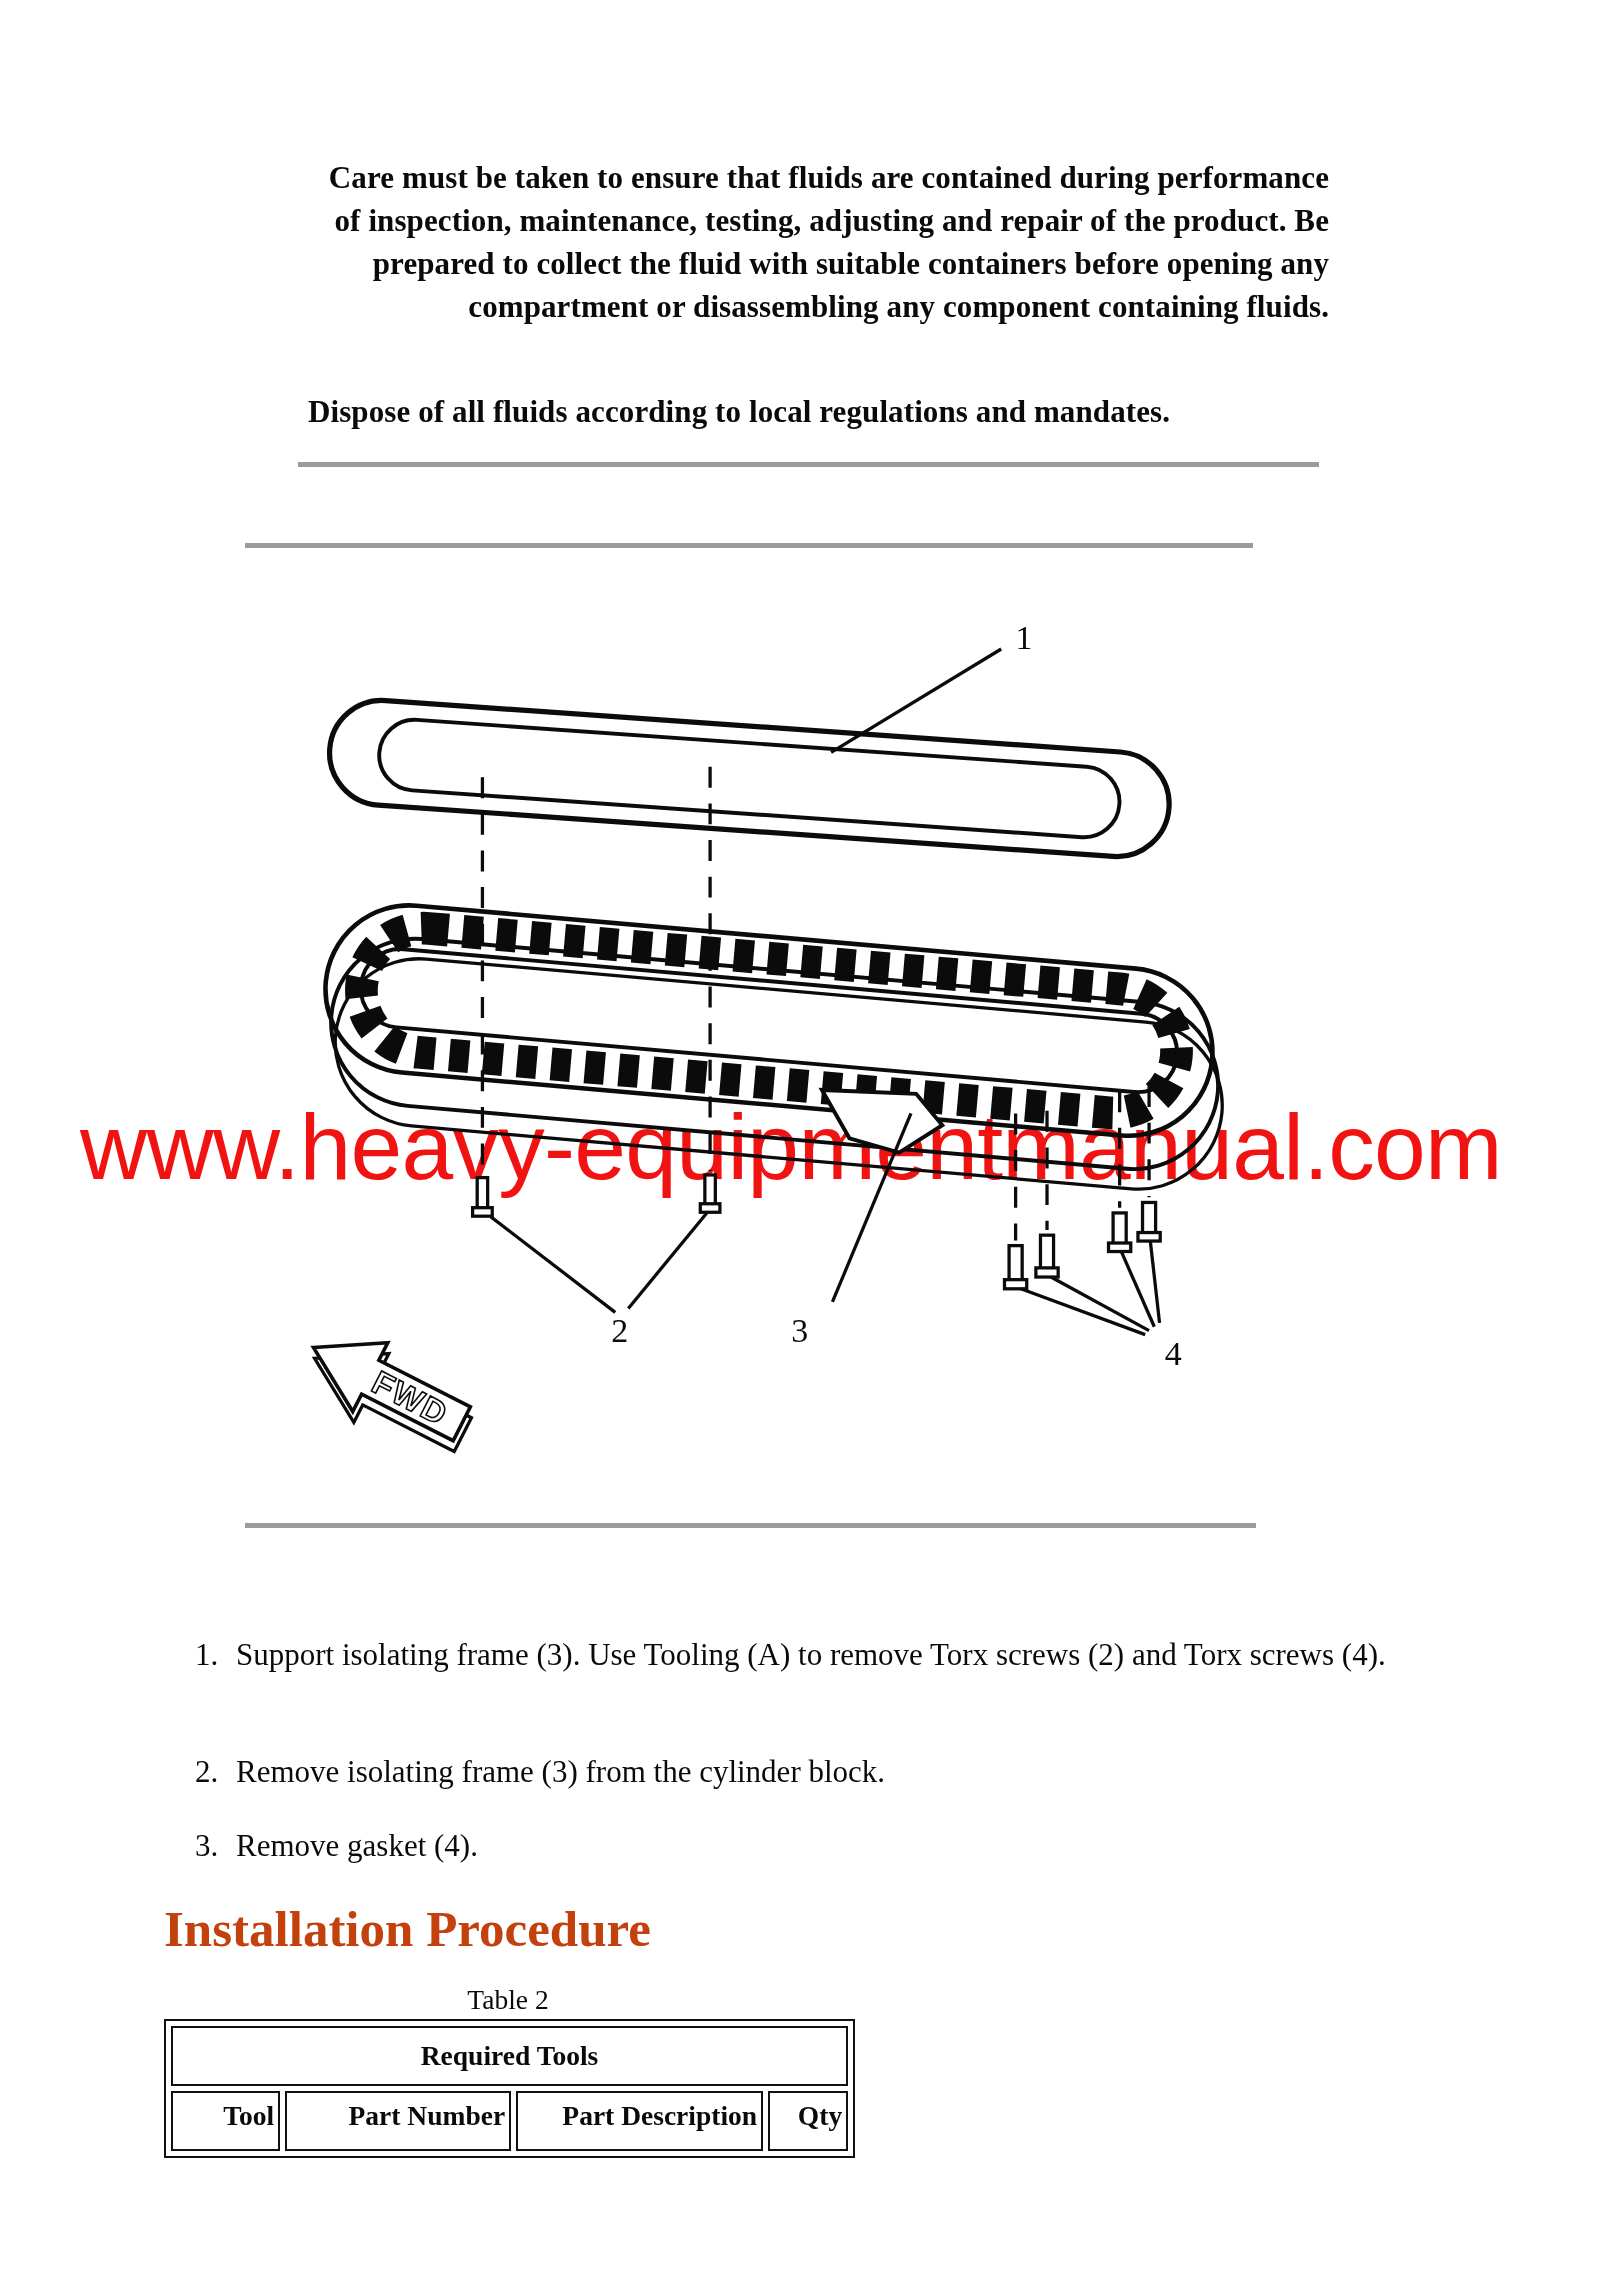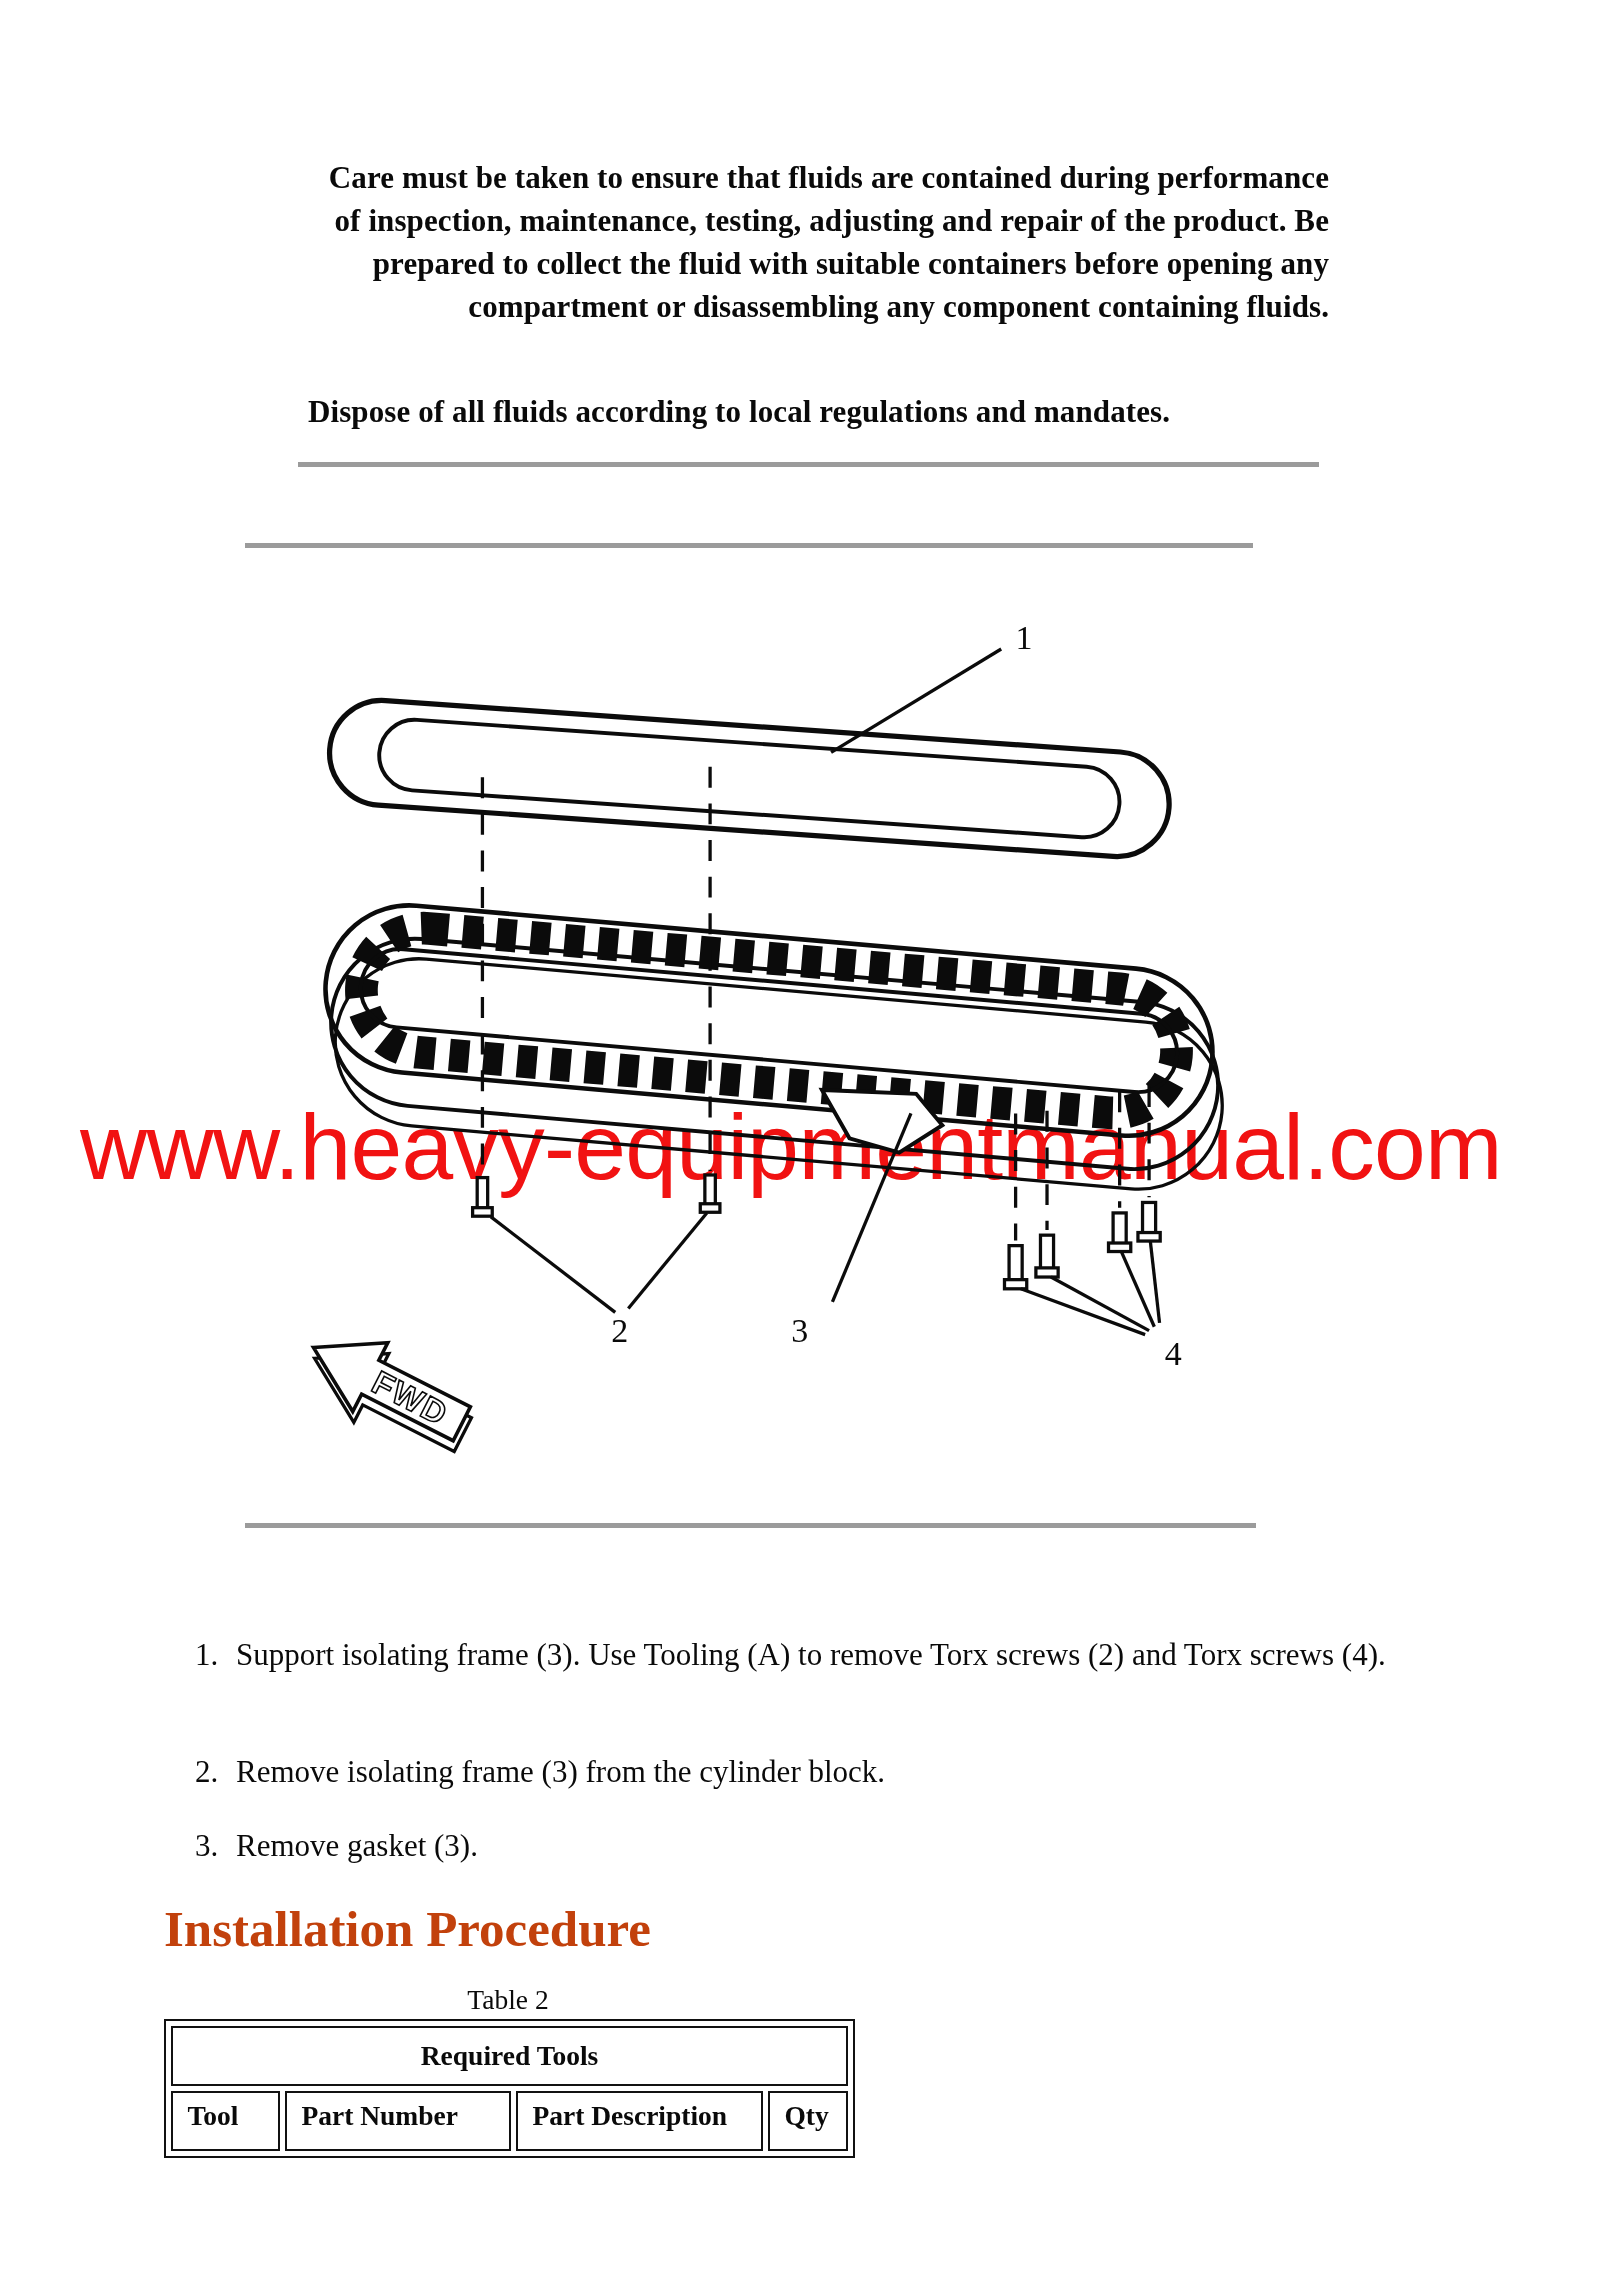--- a/index.html
+++ b/index.html
@@ -63,21 +63,21 @@
     background:#fff;
   }
   table.tools td{
     border:2.6px solid #111;
     font-weight:bold;
     font-size:27.5px;
     box-sizing:border-box;
     background:#fff;
   }
   td.group-hdr{height:60px;text-align:center;vertical-align:middle;}
-  td.col-hdr{height:38px;text-align:left;vertical-align:middle;padding:6.5px 3.9px 17px 14.4px;}
+  td.col-hdr{height:38px;text-align:right;vertical-align:middle;padding:6.5px 3.9px 17px 14.4px;}
   svg text{font-family:"Liberation Serif", serif;}
   svg .fwd-txt{font-family:"Liberation Sans", sans-serif;}
 </style>
 </head>
 <body>
 
 <div class="page">
 
   <div class="abs warn-para" style="top:156px;text-align:right;">Care must be taken to ensure that fluids are contained during performance of inspection, maintenance, testing, adjusting and repair of the product. Be prepared to collect the fluid with suitable containers before opening any compartment or disassembling any component containing fluids.</div>
   <div class="abs warn-para" style="top:390px;">Dispose of all fluids according to local regulations and mandates.</div>
@@ -171,21 +171,21 @@
   <div class="abs step" style="top:1633px;">
     <span class="num">1.</span>
     <span class="txt">Support isolating frame (3). Use Tooling (A) to remove Torx screws (2) and Torx screws (4).</span>
   </div>
   <div class="abs step" style="top:1750px;">
     <span class="num">2.</span>
     <span class="txt">Remove isolating frame (3) from the cylinder block.</span>
   </div>
   <div class="abs step" style="top:1824px;">
     <span class="num">3.</span>
-    <span class="txt">Remove gasket (3).</span>
+    <span class="txt">Remove gasket (4).</span>
   </div>
 
   <div class="abs section-heading">Installation Procedure</div>
 
   <div class="abs table-caption">Table 2</div>
 
   <table class="tools">
     <colgroup>
       <col style="width:109px">
       <col style="width:226px">

